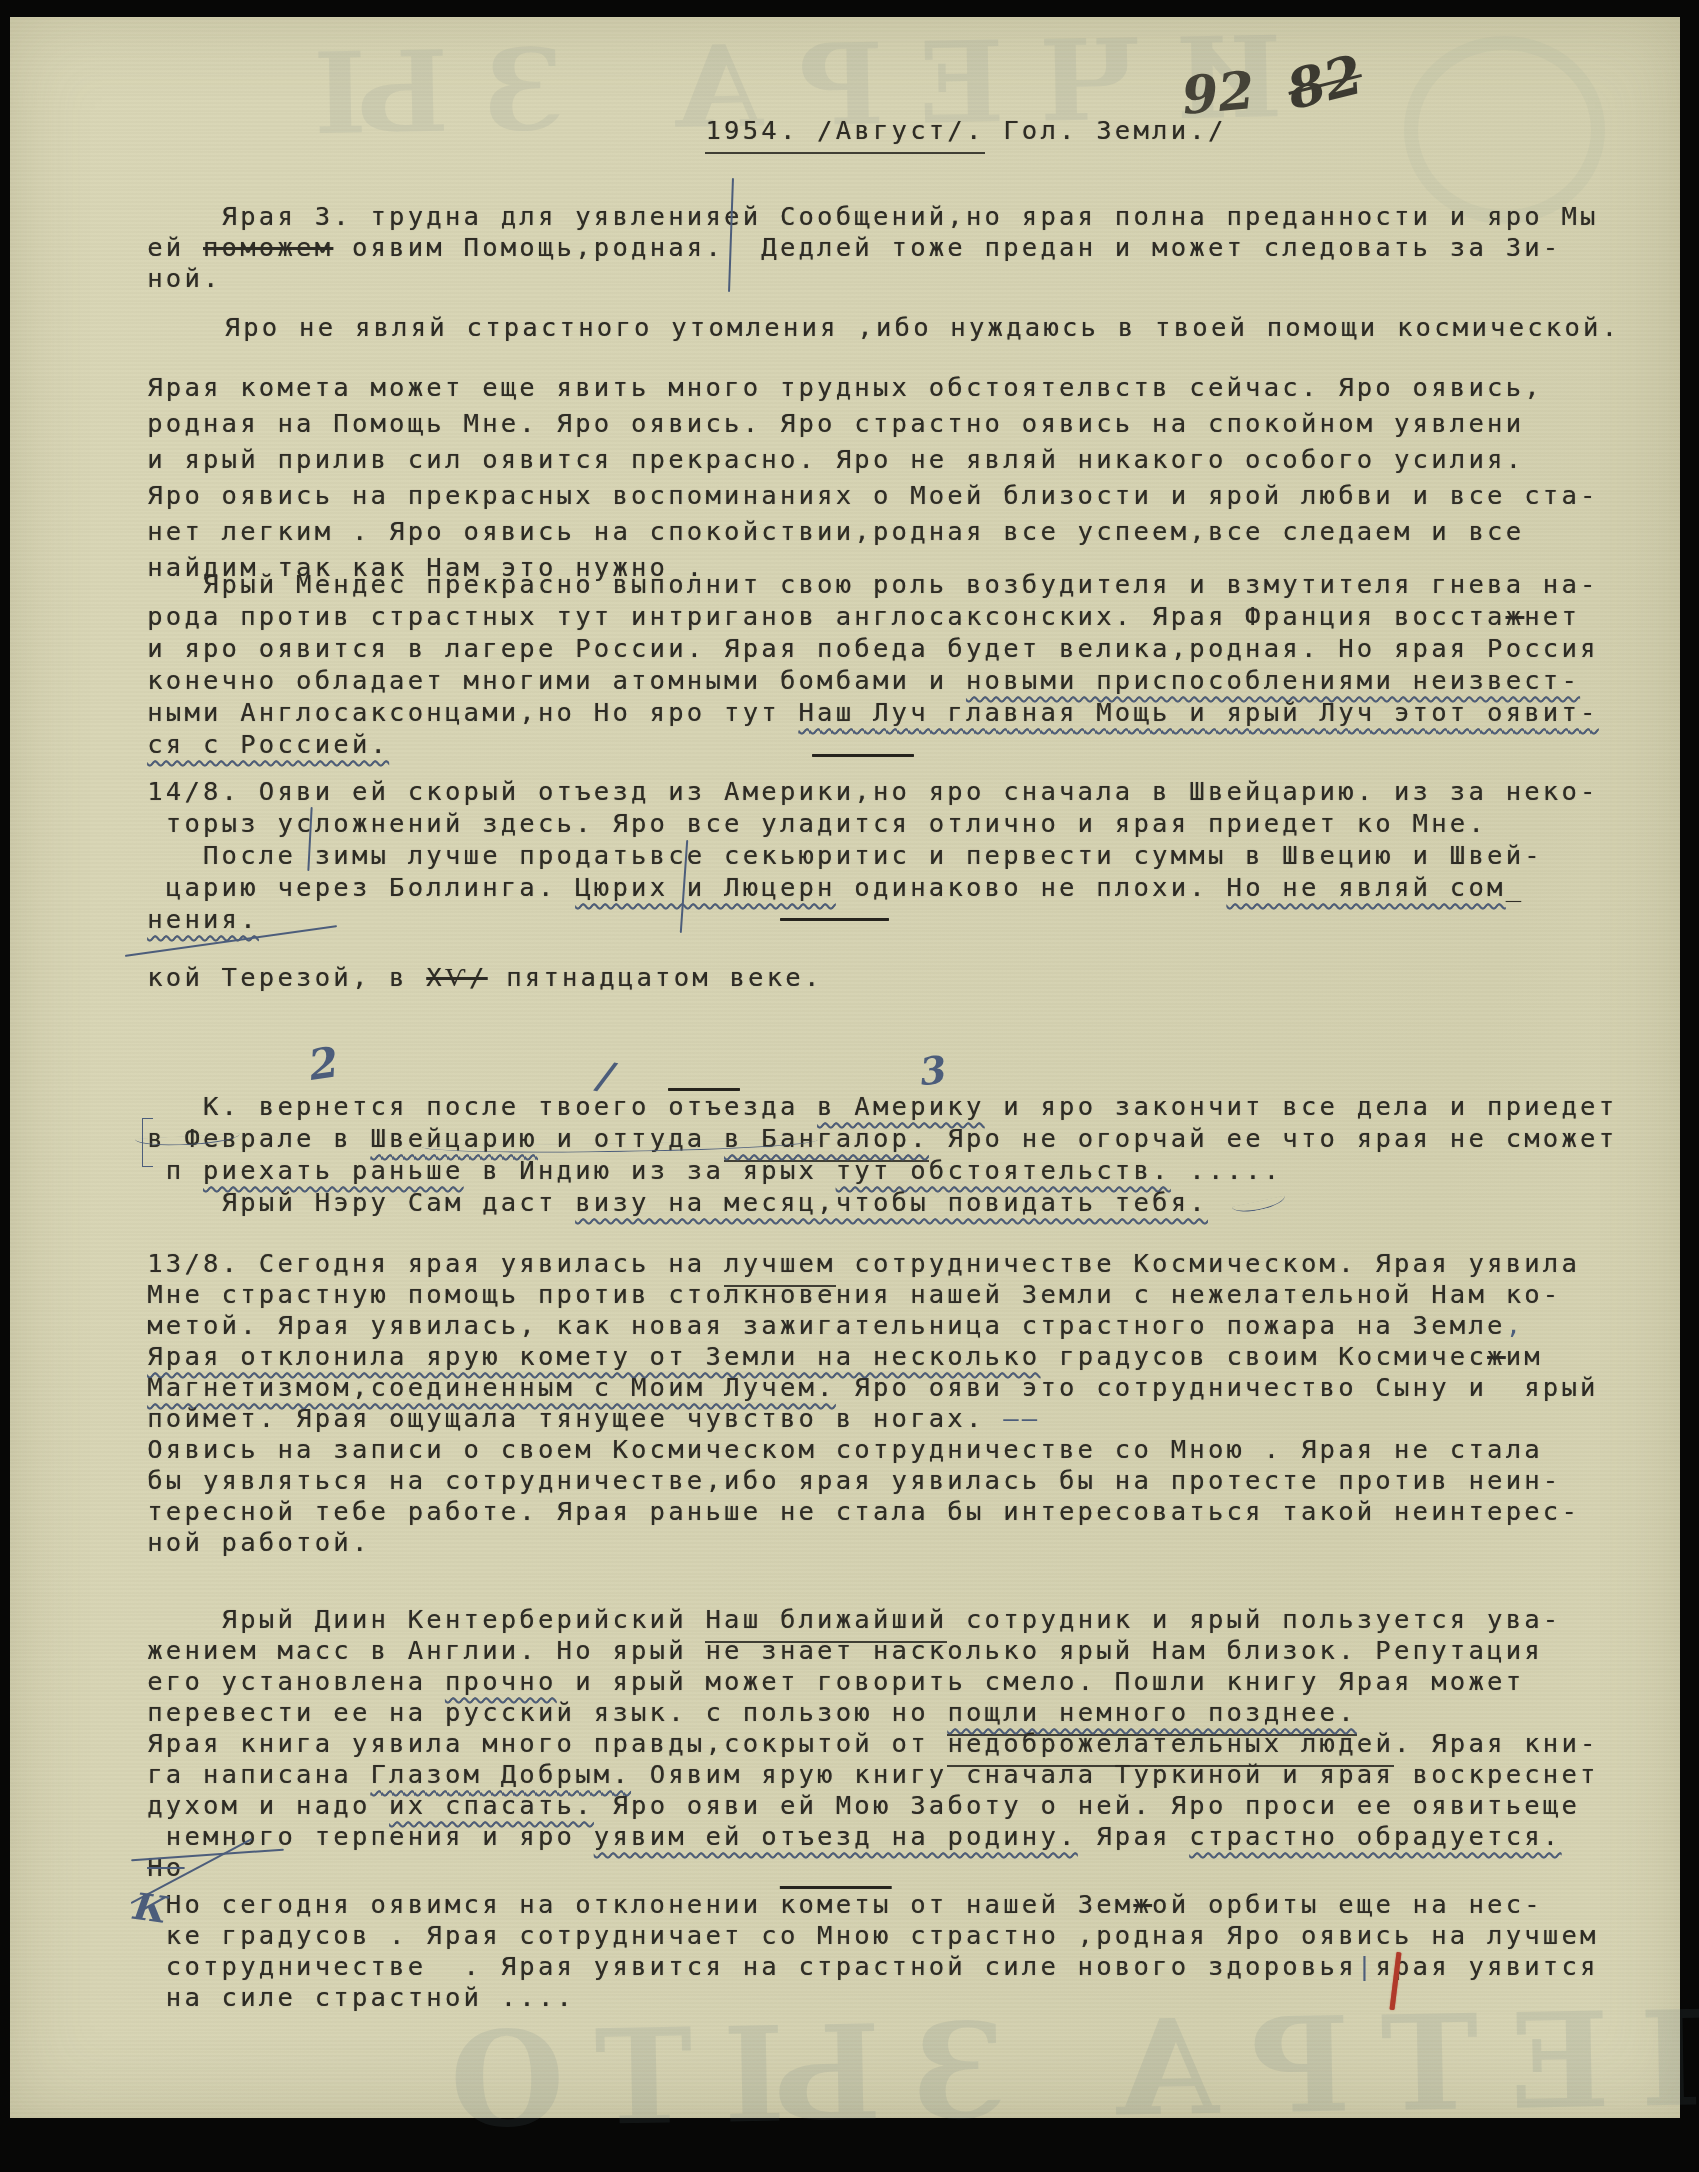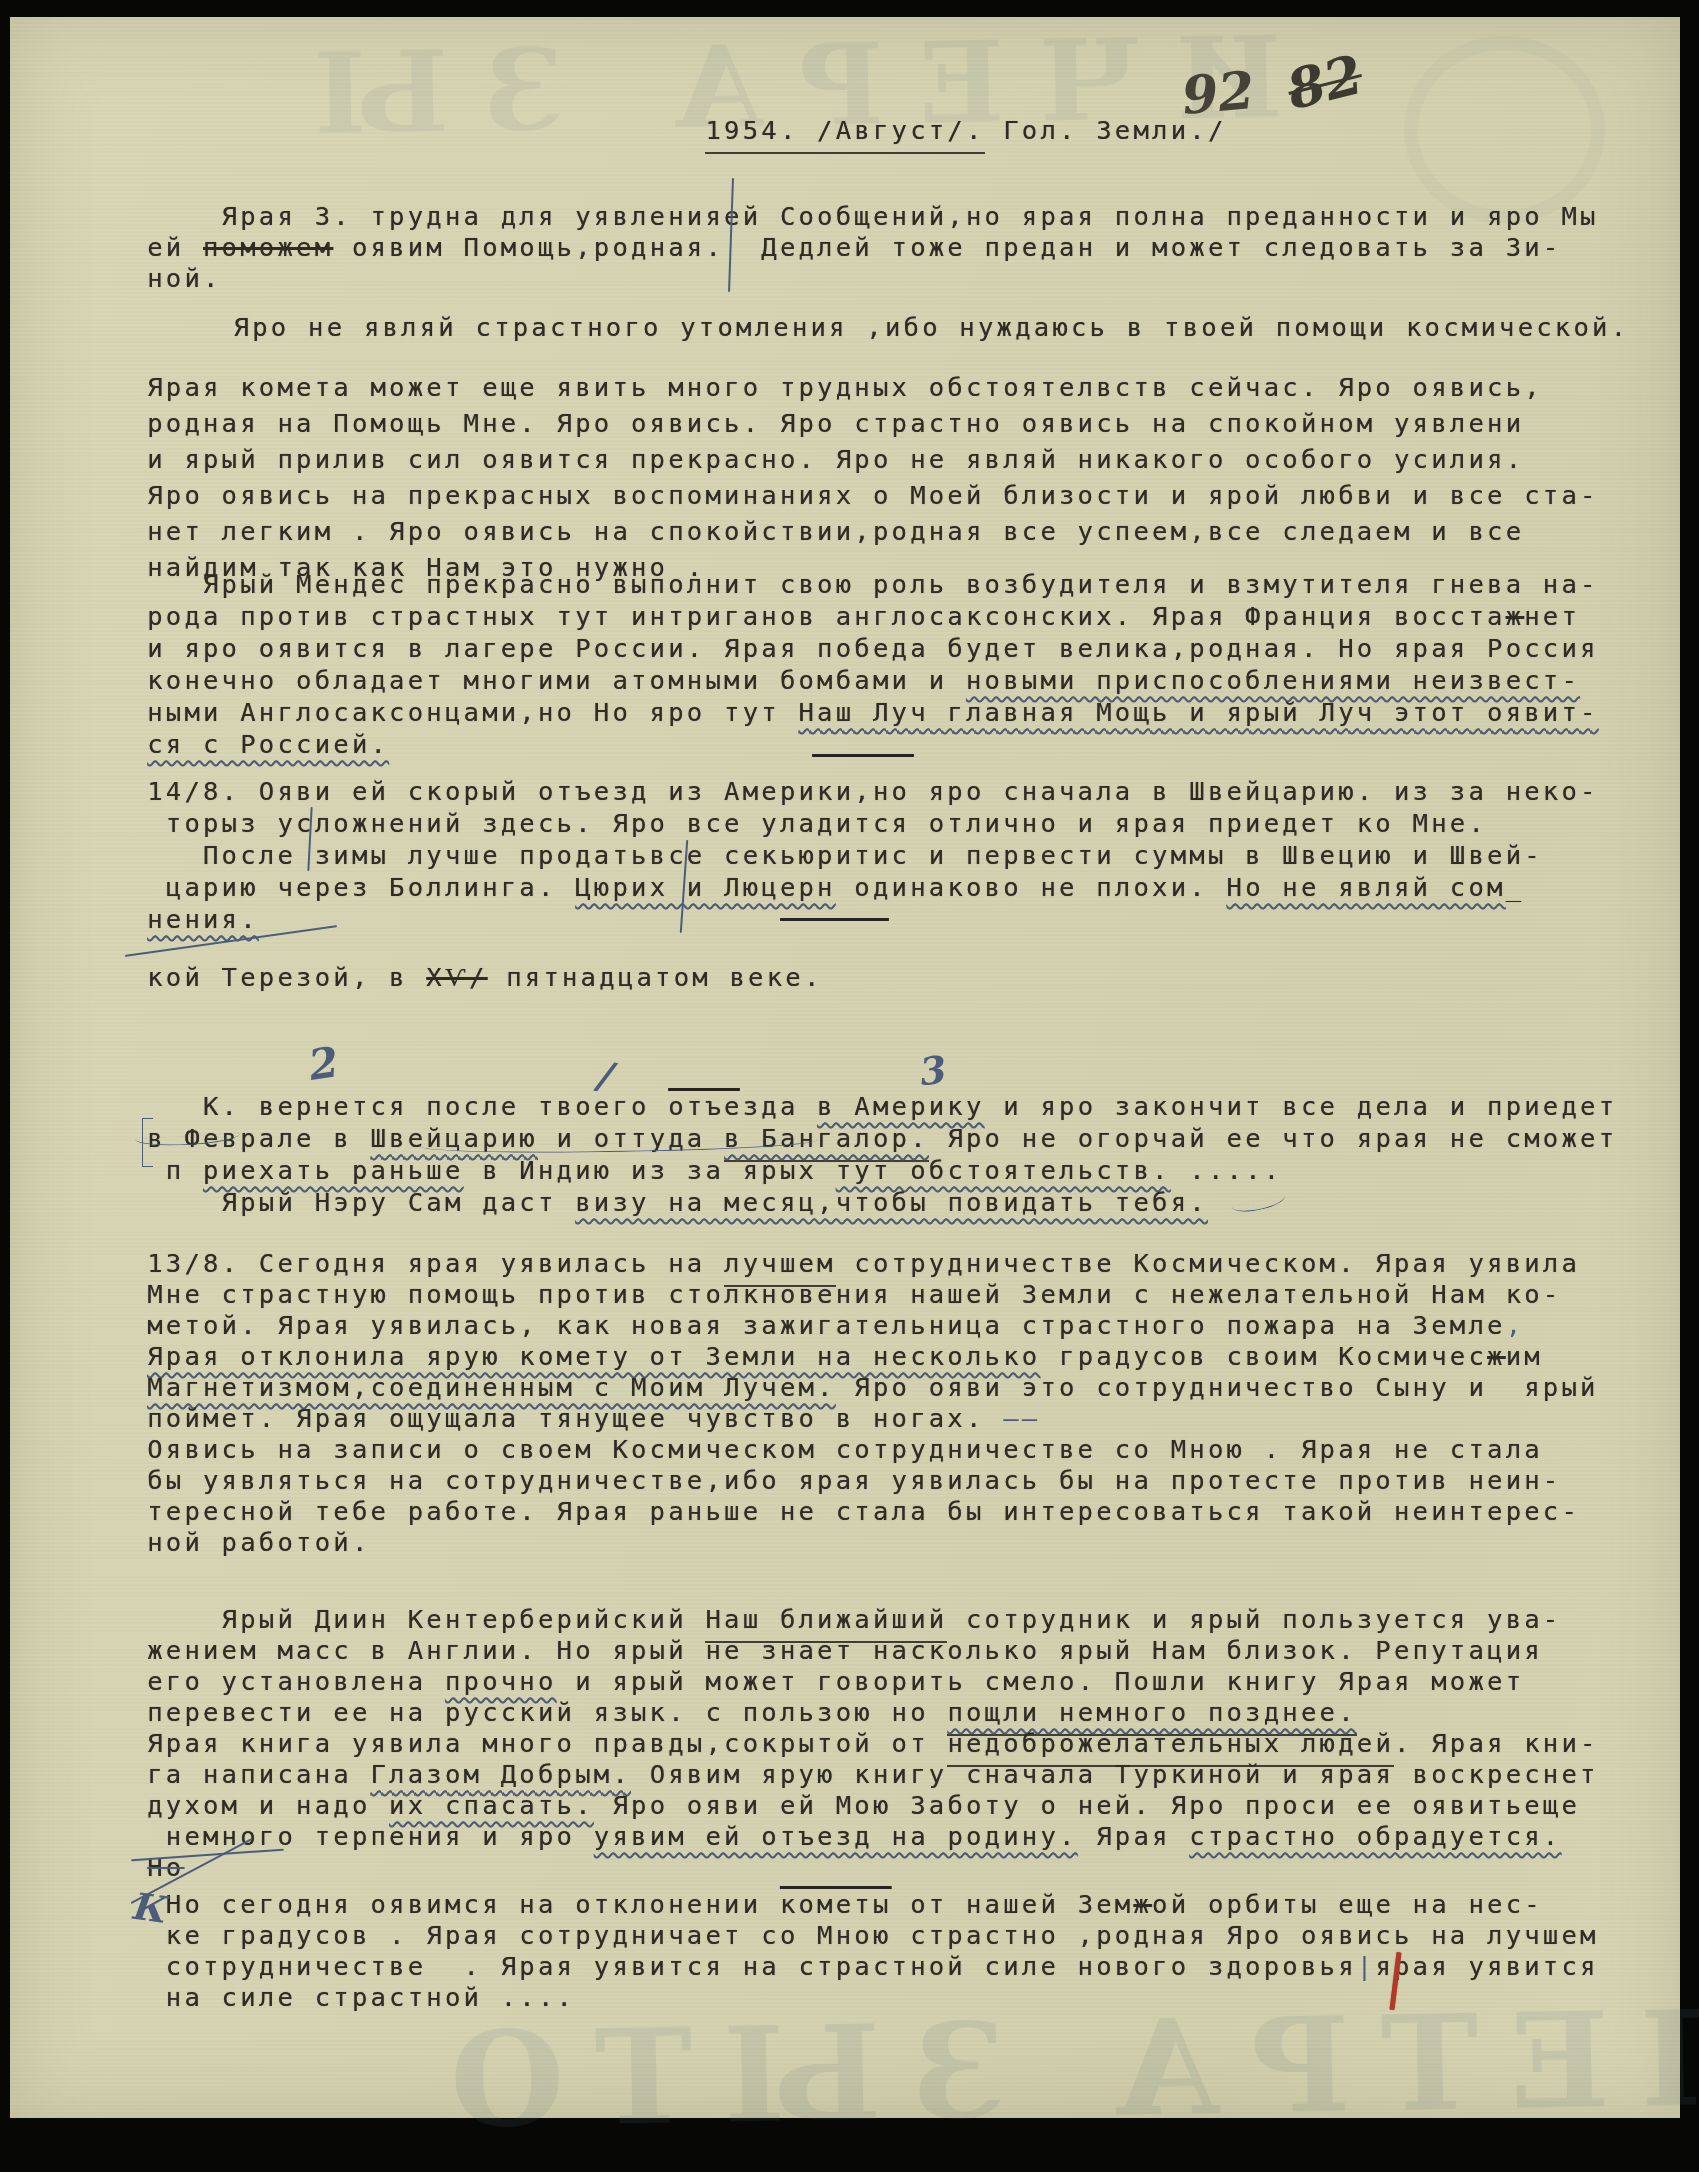--- a/index.html
+++ b/index.html
@@ -50,21 +50,21 @@
   <div id="bleed-top" class="bleed">ИЧЕРА ЗЫ</div>
   <div id="bleed-bottom" class="bleed">ПЕТРА ЗЫТО</div>
   <div id="stamp-ghost"></div>
 
   <div id="pencil-num" class="hw pencil">92</div>
   <div id="pencil-num-struck" class="hw pencil struck">82</div>
 
   <div id="typed-text">
       <div class="para" style="top: 97px; left: 137px; line-height: 32px;"><div class="tline"><span>                              </span><span class="u">1954. /Август/.</span><span> Гол. Земли./</span></div></div>
       <div class="para" style="top: 184px; left: 137px; line-height: 31px;"><div class="tline"><span>    Ярая З. трудна для уявленияей Сообщений,но ярая полна преданности и яро Мы</span></div><div class="tline"><span>ей </span><span class="x">поможем</span><span> оявим Помощь,родная.  Дедлей тоже предан и может следовать за Зи-</span></div><div class="tline"><span>ной.</span></div></div>
-      <div class="para" style="top: 295px; left: 149px; line-height: 31px;"><div class="tline"><span>    Яро не являй страстного утомления ,ибо нуждаюсь в твоей помощи космической.</span></div></div>
+      <div class="para" style="top: 295px; left: 140px; line-height: 31px;"><div class="tline"><span>    Яро не являй страстного утомления ,ибо нуждаюсь в твоей помощи космической.</span></div></div>
       <div class="para" style="top: 352px; left: 137px; line-height: 36px;"><div class="tline"><span>Ярая комета может еще явить много трудных обстоятелвств сейчас. Яро оявись,</span></div><div class="tline"><span>родная на Помощь Мне. Яро оявись. Яро страстно оявись на спокойном уявлени</span></div><div class="tline"><span>и ярый прилив сил оявится прекрасно. Яро не являй никакого особого усилия.</span></div><div class="tline"><span>Яро оявись на прекрасных воспоминаниях о Моей близости и ярой любви и все ста-</span></div><div class="tline"><span>нет легким . Яро оявись на спокойствии,родная все успеем,все следаем и все</span></div><div class="tline"><span>найдим так как Нам это нужно .</span></div></div>
       <div class="para" style="top: 551px; left: 137px; line-height: 32px;"><div class="tline"><span>   Ярый Мендес прекрасно выполнит свою роль возбудителя и взмутителя гнева на-</span></div><div class="tline"><span>рода против страстных тут интриганов англосаксонских. Ярая Франция восста</span><span class="x">ж</span><span>нет</span></div><div class="tline"><span>и яро оявится в лагере России. Ярая победа будет велика,родная. Но ярая Россия</span></div><div class="tline"><span>конечно обладает многими атомными бомбами и </span><span class="pen">новыми приспособлениями неизвест-</span></div><div class="tline"><span>ными Англосаксонцами,но Но яро тут </span><span class="pen">Наш Луч главная Мощь и ярый Луч этот оявит-</span></div><div class="tline"><span class="pen">ся с Россией.</span></div></div>
       <div class="para" style="top: 758px; left: 137px; line-height: 32px;"><div class="tline"><span>14/8. Ояви ей скорый отъезд из Америки,но яро сначала в Швейцарию. из за неко-</span></div><div class="tline"><span> торыз усложнений здесь. Яро все уладится отлично и ярая приедет ко Мне.</span></div><div class="tline"><span>   После зимы лучше продатьвсе секьюритис и первести суммы в Швецию и Швей-</span></div><div class="tline"><span> царию через Боллинга. </span><span class="pen">Цюрих и Люцерн</span><span> одинаково не плохи. </span><span class="pen">Но не являй сом</span><span>_</span></div><div class="tline"><span class="pen">нения.</span></div></div>
       <div class="para" style="top: 945px; left: 137px; line-height: 31px;"><div class="tline"><span>кой Терезой, в </span><span class="x">ХѴ/</span><span> пятнадцатом веке.</span></div></div>
       <div class="para" style="top: 1073px; left: 137px; line-height: 32px;"><div class="tline"><span>   К. вернется после твоего отъезда </span><span class="pen">в Америку</span><span> и яро закончит все дела и приедет</span></div><div class="tline"><span>в Феврале в </span><span class="pen">Швейцарию</span><span> и оттуда </span><span class="u pen">в Бангалор.</span><span> Яро не огорчай ее что ярая не сможет</span></div><div class="tline"><span> п </span><span class="pen">риехать раньше</span><span> в Индию из за ярых </span><span class="pen">тут обстоятельств.</span><span> .....</span></div><div class="tline"><span>    Ярый Нэру Сам даст </span><span class="pen">визу на месяц,чтобы повидать тебя.</span></div></div>
       <div class="para" style="top: 1231px; left: 137px; line-height: 31px;"><div class="tline"><span>13/8. Сегодня ярая уявилась на </span><span class="u">лучшем</span><span> сотрудничестве Космическом. Ярая уявила</span></div><div class="tline"><span>Мне страстную помощь против столкновения нашей Земли с нежелательной Нам ко-</span></div><div class="tline"><span>метой. Ярая уявилась, как новая зажигательница страстного пожара на Земле</span><span class="ink">,</span></div><div class="tline"><span class="pen">Ярая отклонила ярую комету от Земли на несколько</span><span> градусов своим Космичес</span><span class="x">ж</span><span>им</span></div><div class="tline"><span class="pen">Магнетизмом,соединенным с Моим Лучем.</span><span> Яро ояви это сотрудничество Сыну и  ярый</span></div><div class="tline"><span>поймет. Ярая ощущала тянущее чувство в ногах. </span><span class="ink">——</span></div><div class="tline"><span>Оявись на записи о своем Космическом сотрудничестве со Мною . Ярая не стала</span></div><div class="tline"><span>бы уявляться на сотрудничестве,ибо ярая уявилась бы на протесте против неин-</span></div><div class="tline"><span>тересной тебе работе. Ярая раньше не стала бы интересоваться такой неинтерес-</span></div><div class="tline"><span>ной работой.</span></div></div>
       <div class="para" style="top: 1587px; left: 137px; line-height: 31px;"><div class="tline"><span>    Ярый Диин Кентерберийский </span><span class="u">Наш ближайший</span><span> сотрудник и ярый пользуется ува-</span></div><div class="tline"><span>жением масс в Англии. Но ярый не знает насколько ярый Нам близок. Репутация</span></div><div class="tline"><span>его установлена </span><span class="pen">прочно</span><span> и ярый может говорить смело. Пошли книгу Ярая может</span></div><div class="tline"><span>перевести ее на русский язык. с пользою но </span><span class="u pen">пощли немного позднее.</span></div><div class="tline"><span>Ярая книга уявила много правды,сокрытой от </span><span class="u">недоброжелательных людей</span><span>. Ярая кни-</span></div><div class="tline"><span>га написана </span><span class="pen">Глазом Добрым.</span><span> Оявим ярую книгу сначала Туркиной и ярая воскреснет</span></div><div class="tline"><span>духом и надо </span><span class="pen">их спасать.</span><span> Яро ояви ей Мою Заботу о ней. Яро проси ее оявитьеще</span></div><div class="tline"><span> немного терпения и яро </span><span class="pen">уявим ей отъезд на родину.</span><span> Ярая </span><span class="pen">страстно обрадуется.</span></div><div class="tline"><span class="xink">Но</span></div></div>
       <div class="para" style="top: 1872px; left: 137px; line-height: 31px;"><div class="tline"><span> Но сегодня оявимся на отклонении </span><span class="ov">кометы</span><span> от нашей Зем</span><span class="x">ж</span><span>ой орбиты еще на нес-</span></div><div class="tline"><span> ке градусов . Ярая сотрудничает со Мною страстно ,родная Яро оявись на лучшем</span></div><div class="tline"><span> сотрудничестве  . Ярая уявится на страстной силе нового здоровья</span><span class="ink">|</span><span>ярая уявится</span></div><div class="tline"><span> на силе страстной ....</span></div></div>
     </div>
   <div id="annotations">

